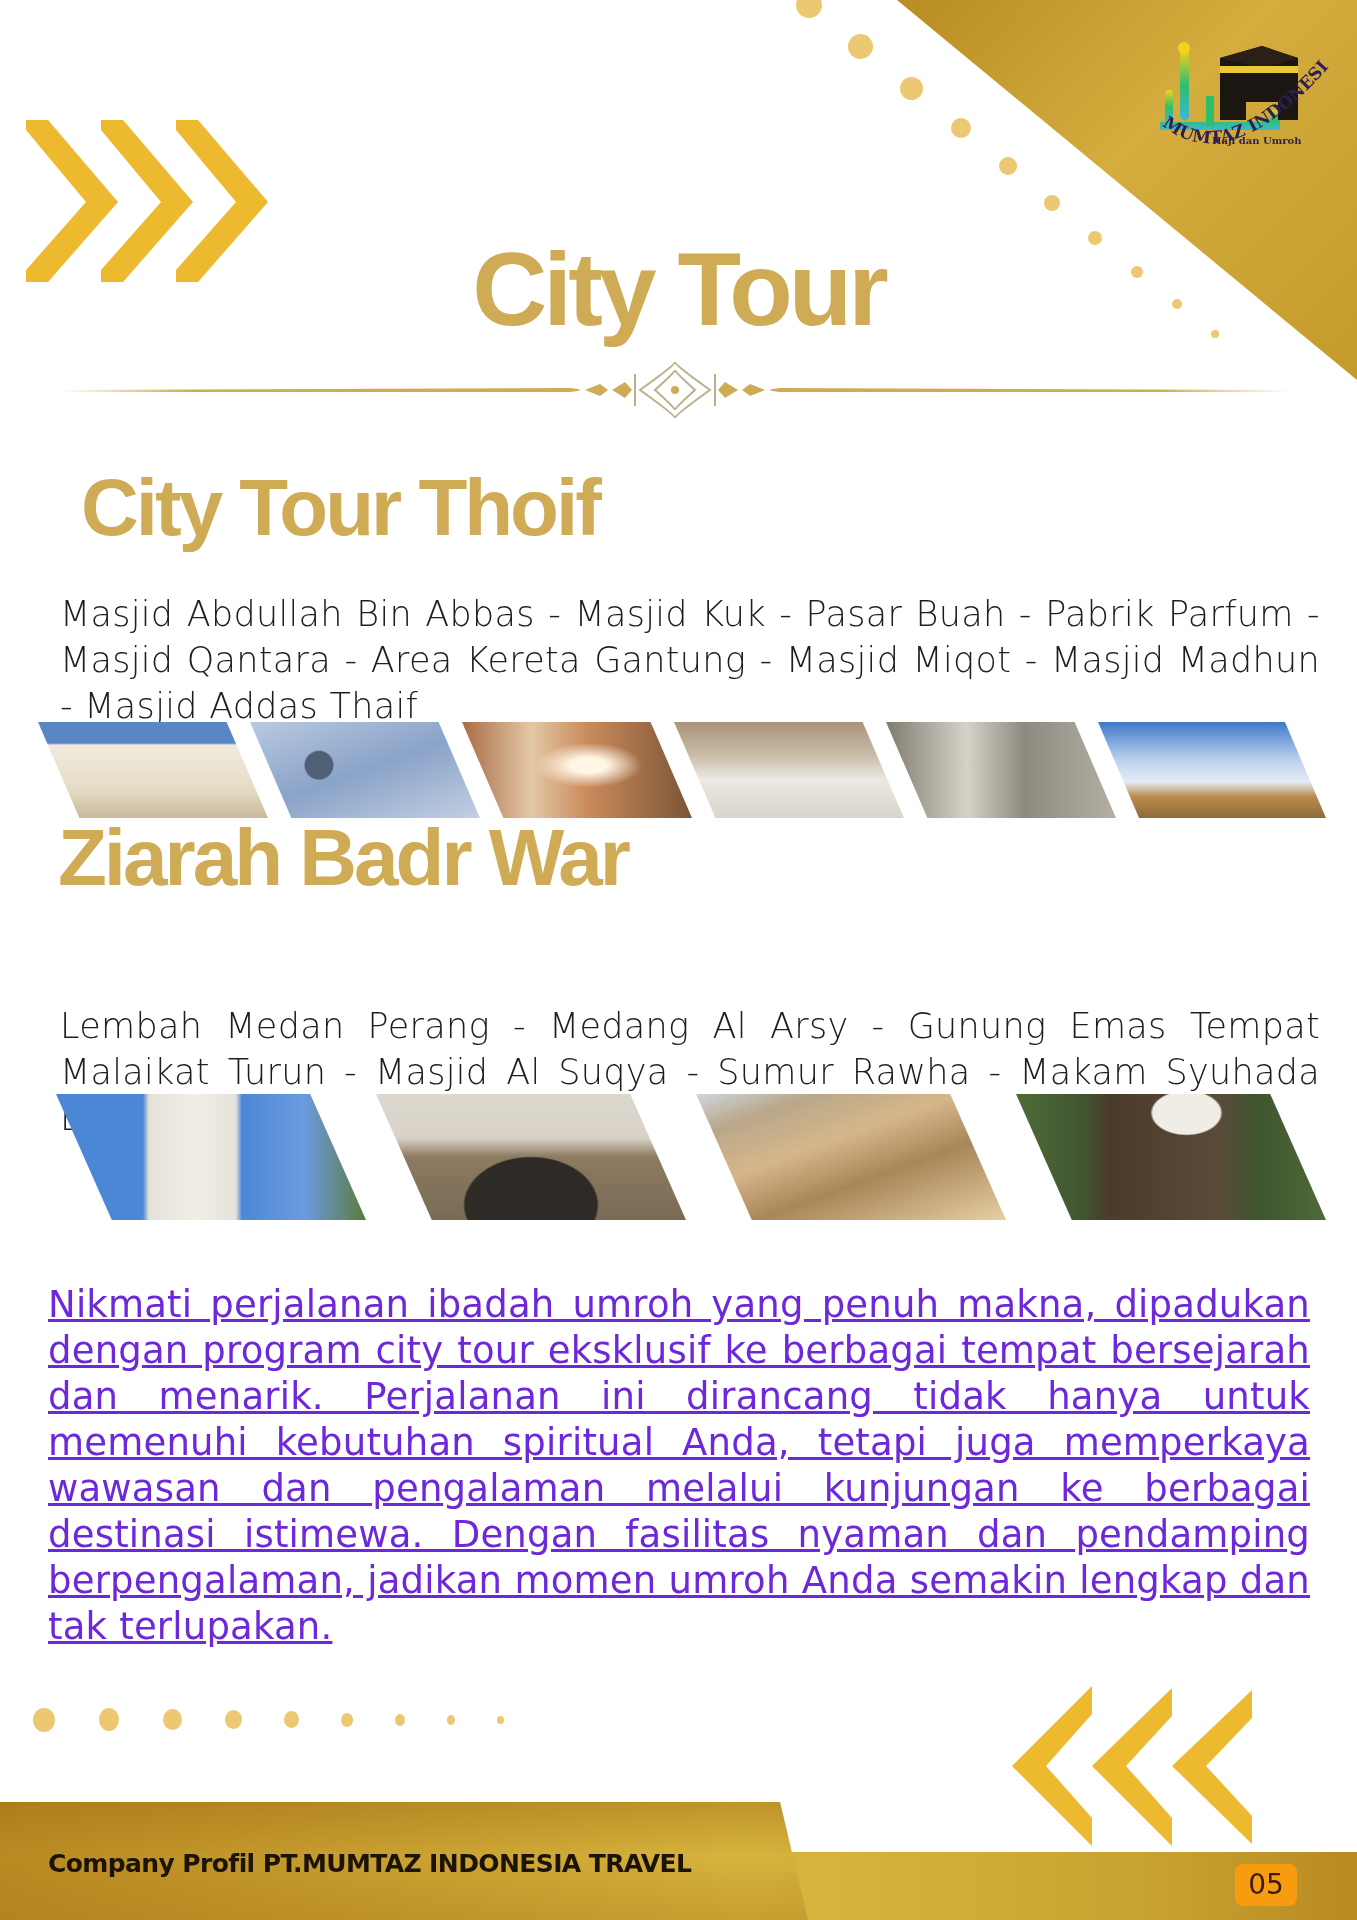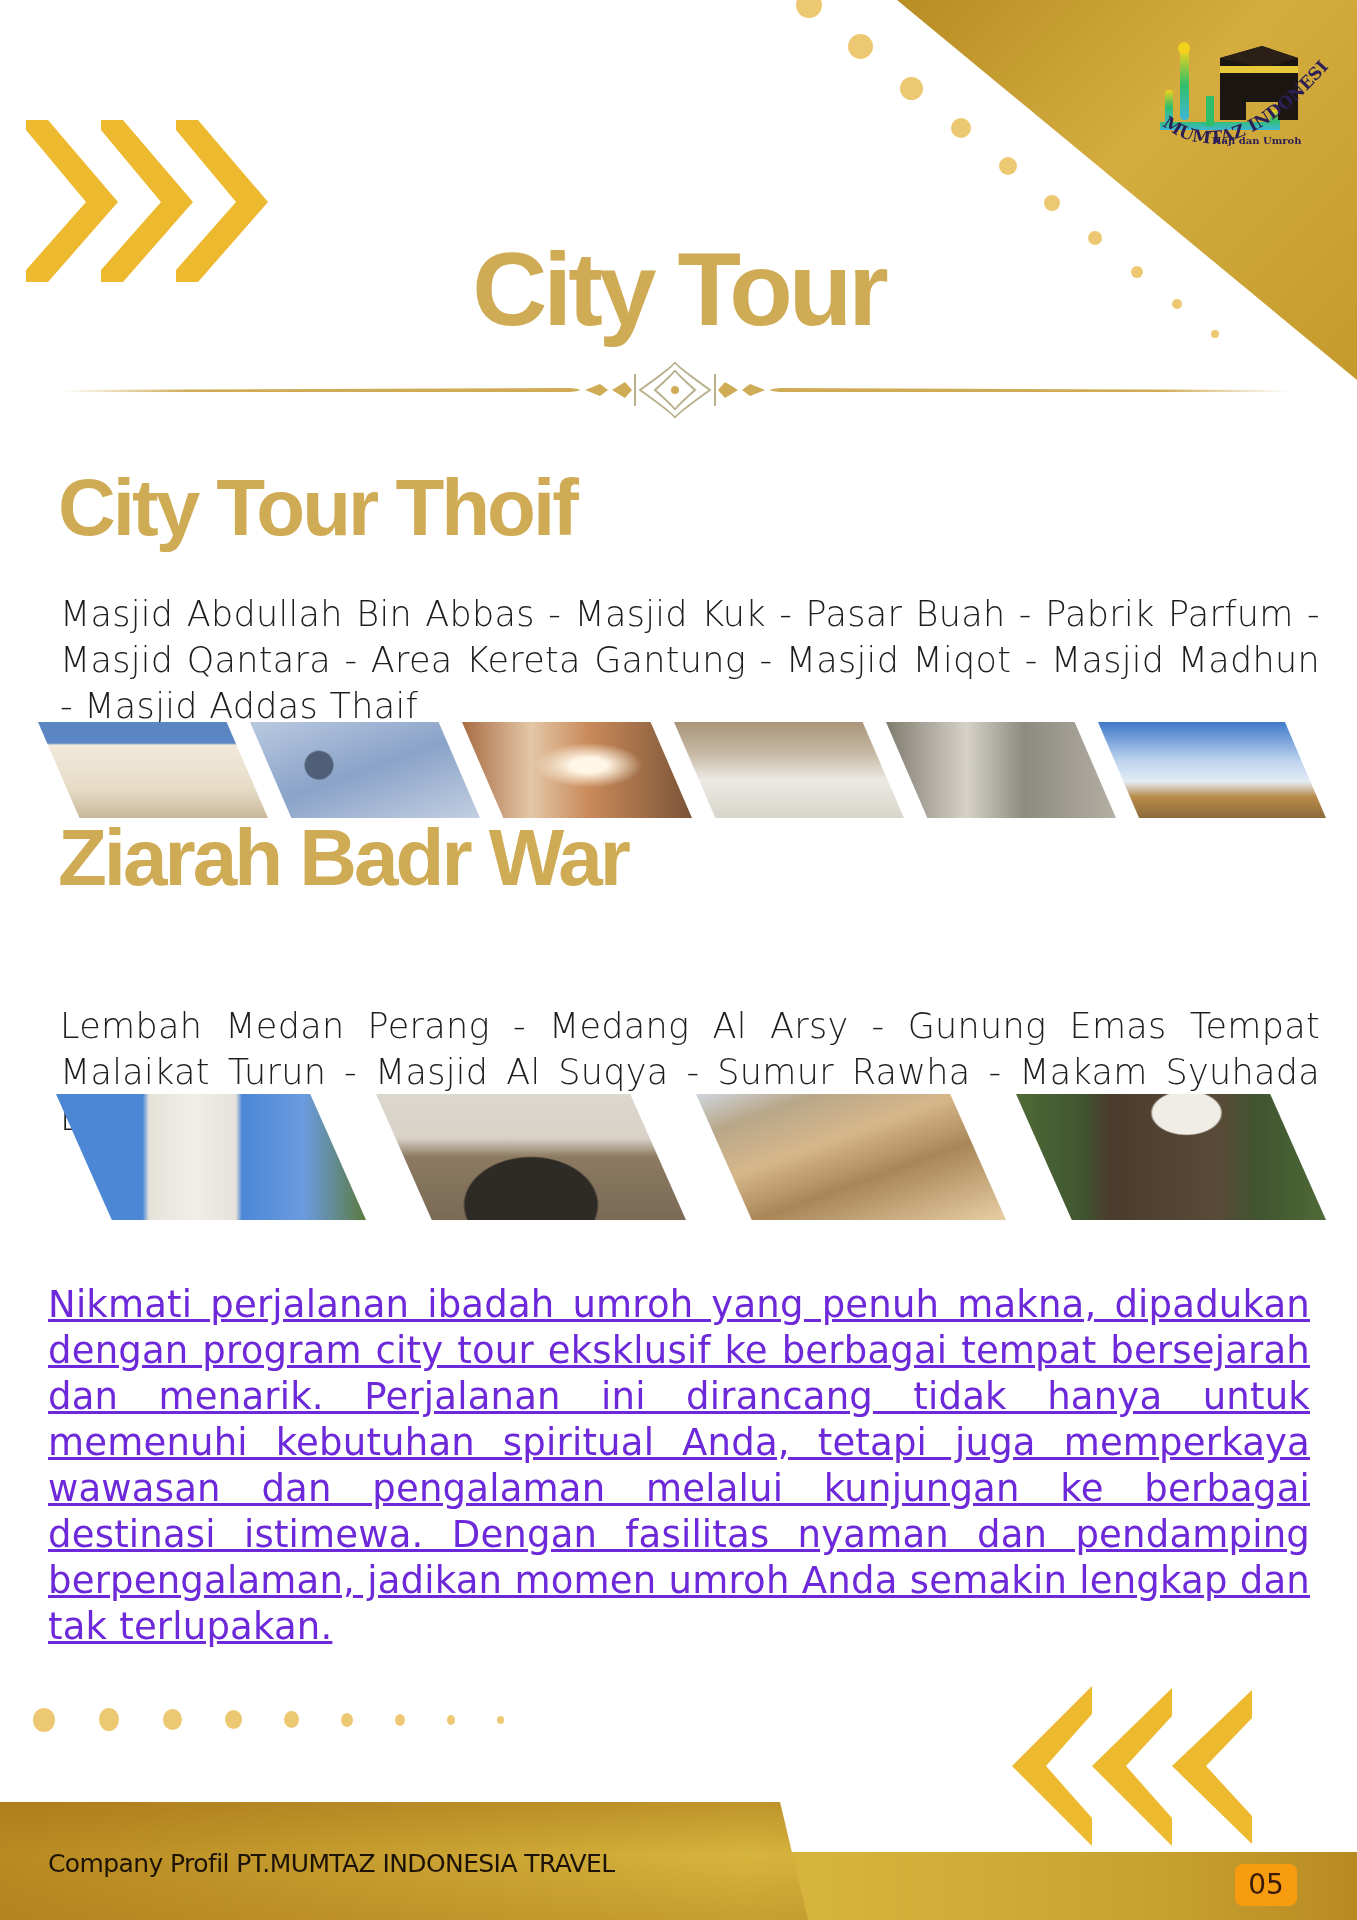--- a/index.html
+++ b/index.html
@@ -62,21 +62,21 @@
     position: absolute; left: 0; bottom: 0; width: 1357px; height: 68px;
     background: linear-gradient(90deg, #b88a22 0%, #d7b43e 60%, #c8a230 85%, #b88a22 100%);
   }
   .footer-shade {
     position: absolute; left: 0; bottom: 0; width: 808px; height: 118px;
     background: linear-gradient(180deg, rgba(160,110,20,0.45) 0%, rgba(230,195,70,0.0) 45%, rgba(170,120,25,0.35) 100%);
     clip-path: polygon(0 0, 780px 0, 808px 100%, 0 100%);
   }
   .footer-text {
     position: absolute; left: 48px; bottom: 42px;
-    font-family: "DejaVu Sans", sans-serif; font-weight: 400; font-size: 25px;
+    font-family: "DejaVu Sans", sans-serif; font-weight: 700; font-size: 25px;
     color: #1c1305; letter-spacing: -0.6px;
   }
   .page-badge {
     position: absolute; right: 60px; bottom: 14px; width: 62px; height: 42px;
     background: #f79c0e; border-radius: 8px; color: #3a1a08;
     font-family: "DejaVu Sans", sans-serif; font-size: 28px; text-align: center; line-height: 42px;
   }
 </style>
 </head>
 <body>
@@ -158,21 +158,21 @@
     <g fill="none" stroke="#b9b08a" stroke-width="2">
       <path d="M580 30 Q615 5 615 2 Q615 5 650 30 Q615 55 615 58 Q615 55 580 30 Z"></path>
       <path d="M595 30 Q615 12 615 10 Q615 12 635 30 Q615 48 615 50 Q615 48 595 30 Z"></path>
       <line x1="575" y1="14" x2="575" y2="46"></line>
       <line x1="655" y1="14" x2="655" y2="46"></line>
     </g>
     <circle cx="615" cy="30" r="4" fill="#cfab55"></circle>
   </svg>
 </div>
 
-<div class="section-title" style="top:468px;">City Tour Thoif</div>
+<div class="section-title" style="top:468px;margin-left:23px;">City Tour Thoif</div>
 <div class="section-text" style="top:558px;">Masjid Abdullah Bin Abbas - Masjid Kuk - Pasar Buah - Pabrik Parfum - Masjid Qantara - Area Kereta Gantung - Masjid Miqot - Masjid Madhun - Masjid Addas Thaif</div>
 
 <div>
   <div class="photo" style="left:38px;top:722px;width:230px;background:linear-gradient(180deg,#5b86c4 0%,#5b86c4 22%,#f1eadc 24%,#e6dbc6 70%,#c9b99b 100%);"></div>
   <div class="photo" style="left:250px;top:722px;width:230px;background:radial-gradient(circle at 30% 45%,#4e5f77 0 8%,transparent 9%),linear-gradient(160deg,#b9c9e0 0%,#8aa3c8 50%,#c3cfe2 100%);"></div>
   <div class="photo" style="left:462px;top:722px;width:230px;background:radial-gradient(ellipse at 55% 45%,#fff6e6 0 10%,transparent 30%),linear-gradient(90deg,#a86c44 0%,#e3c7a6 30%,#c98a5a 55%,#7b5437 100%);"></div>
   <div class="photo" style="left:674px;top:722px;width:230px;background:linear-gradient(180deg,#a99579 0%,#c9bca8 35%,#ece9e3 60%,#d9d5cc 100%);"></div>
   <div class="photo" style="left:886px;top:722px;width:230px;background:linear-gradient(90deg,#7f7b6f 0%,#d6d2c8 35%,#8d8a80 60%,#b4afa3 100%);"></div>
   <div class="photo" style="left:1098px;top:722px;width:228px;background:linear-gradient(180deg,#3f79c9 0%,#bcd2ee 40%,#e4ecf6 62%,#b98b4a 78%,#8d6a3a 100%);"></div>
 </div>

